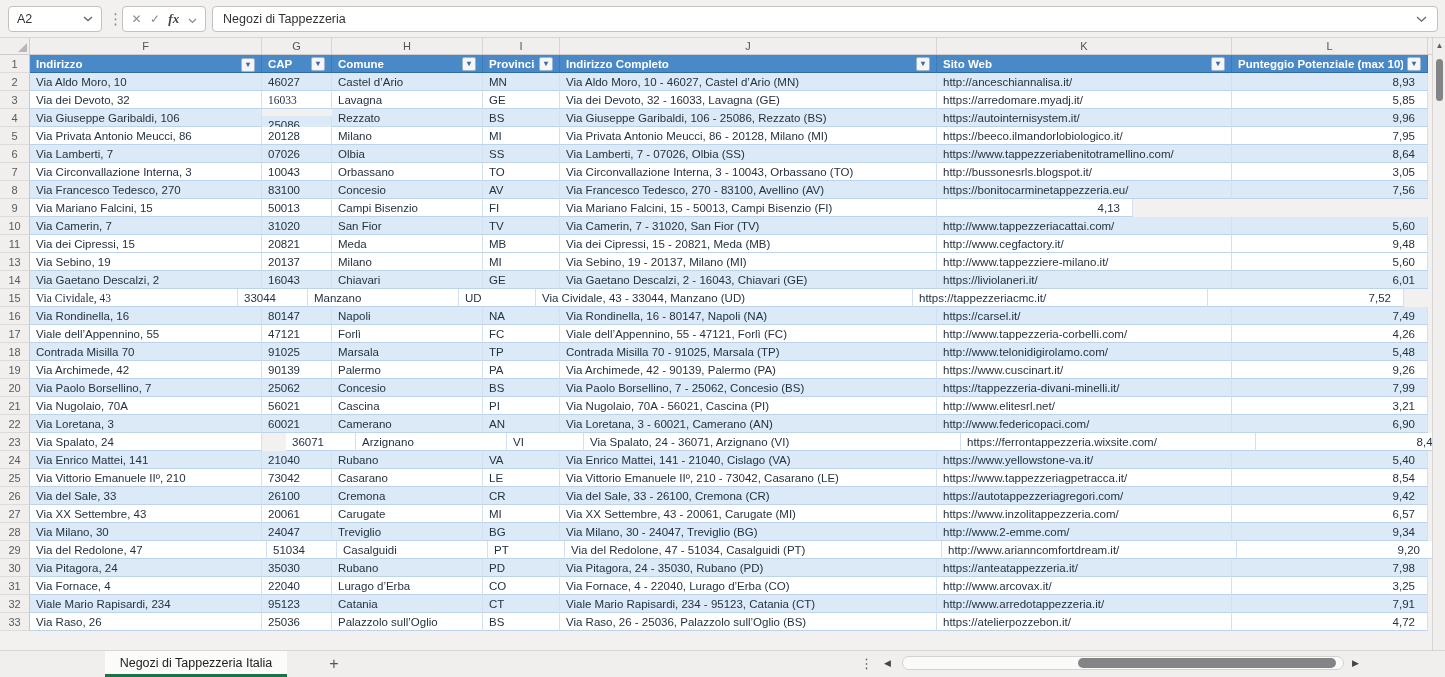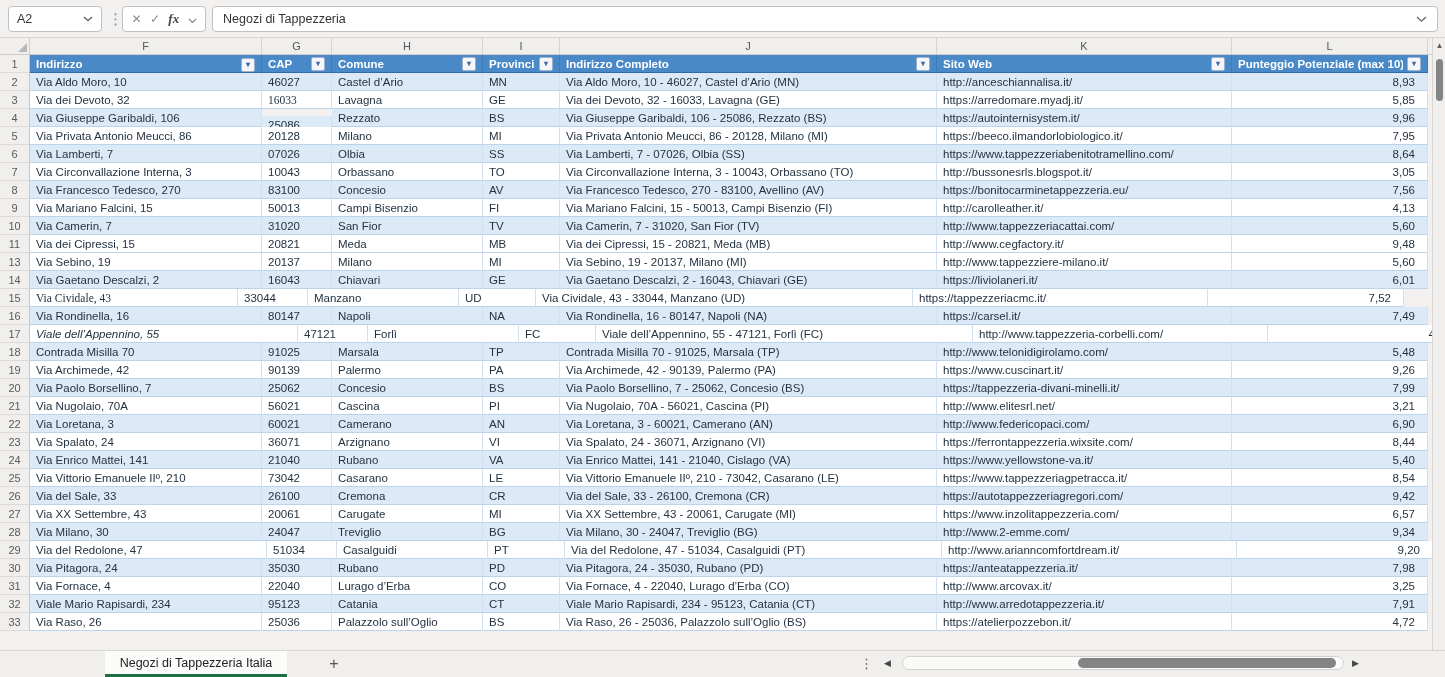--- a/index.html
+++ b/index.html
@@ -229,21 +229,20 @@
       <div class="cell" style="width: 295px;">https://bonitocarminetappezzeria.eu/</div>
       <div class="cell align-right" style="width: 196px;">7,56</div>
     </div>
     <div class="row">
       <div class="gut">9</div>
       <div class="cell" style="width: 232px;">Via Mariano Falcini, 15</div>
       <div class="cell" style="width: 70px;">50013</div>
       <div class="cell" style="width: 151px;">Campi Bisenzio</div>
       <div class="cell" style="width: 77px;">FI</div>
       <div class="cell" style="width: 377px;">Via Mariano Falcini, 15 - 50013, Campi Bisenzio (FI)</div>
-      <div class="cell" style="width: 295px;">http://carolleather.it/</div>
       <div class="cell align-right" style="width: 196px;">4,13</div>
     </div>
     <div class="row band">
       <div class="gut">10</div>
       <div class="cell" style="width: 232px;">Via Camerin, 7</div>
       <div class="cell" style="width: 70px;">31020</div>
       <div class="cell" style="width: 151px;">San Fior</div>
       <div class="cell" style="width: 77px;">TV</div>
       <div class="cell" style="width: 377px;">Via Camerin, 7 - 31020, San Fior (TV)</div>
       <div class="cell" style="width: 295px;">http://www.tappezzeriacattai.com/</div>
@@ -294,21 +293,21 @@
       <div class="cell" style="width: 232px;">Via Rondinella, 16</div>
       <div class="cell" style="width: 70px;">80147</div>
       <div class="cell" style="width: 151px;">Napoli</div>
       <div class="cell" style="width: 77px;">NA</div>
       <div class="cell" style="width: 377px;">Via Rondinella, 16 - 80147, Napoli (NA)</div>
       <div class="cell" style="width: 295px;">https://carsel.it/</div>
       <div class="cell align-right" style="width: 196px;">7,49</div>
     </div>
     <div class="row">
       <div class="gut">17</div>
-      <div class="cell" style="width: 268px; font-style: italic;">Viale dell’Appennino, 55</div>
+      <div class="cell" style="width: 232px;">Viale dell’Appennino, 55</div>
       <div class="cell" style="width: 70px;">47121</div>
       <div class="cell" style="width: 151px;">Forlì</div>
       <div class="cell" style="width: 77px;">FC</div>
       <div class="cell" style="width: 377px;">Viale dell’Appennino, 55 - 47121, Forlì (FC)</div>
       <div class="cell" style="width: 295px;">http://www.tappezzeria-corbelli.com/</div>
       <div class="cell align-right" style="width: 196px;">4,26</div>
     </div>
     <div class="row band">
       <div class="gut">18</div>
       <div class="cell" style="width: 232px;">Contrada Misilla 70</div>
@@ -355,21 +354,21 @@
       <div class="cell" style="width: 70px;">60021</div>
       <div class="cell" style="width: 151px;">Camerano</div>
       <div class="cell" style="width: 77px;">AN</div>
       <div class="cell" style="width: 377px;">Via Loretana, 3 - 60021, Camerano (AN)</div>
       <div class="cell" style="width: 295px;">http://www.federicopaci.com/</div>
       <div class="cell align-right" style="width: 196px;">6,90</div>
     </div>
     <div class="row">
       <div class="gut">23</div>
       <div class="cell" style="width: 232px;">Via Spalato, 24</div>
-      <div class="cell" style="width: 70px;">36071</div>
+      <div class="cell" style="width: 70px; margin-left: 24px;">36071</div>
       <div class="cell" style="width: 151px;">Arzignano</div>
       <div class="cell" style="width: 77px;">VI</div>
       <div class="cell" style="width: 377px;">Via Spalato, 24 - 36071, Arzignano (VI)</div>
       <div class="cell" style="width: 295px;">https://ferrontappezzeria.wixsite.com/</div>
       <div class="cell align-right" style="width: 196px;">8,44</div>
     </div>
     <div class="row band">
       <div class="gut">24</div>
       <div class="cell" style="width: 232px;">Via Enrico Mattei, 141</div>
       <div class="cell" style="width: 70px;">21040</div>

